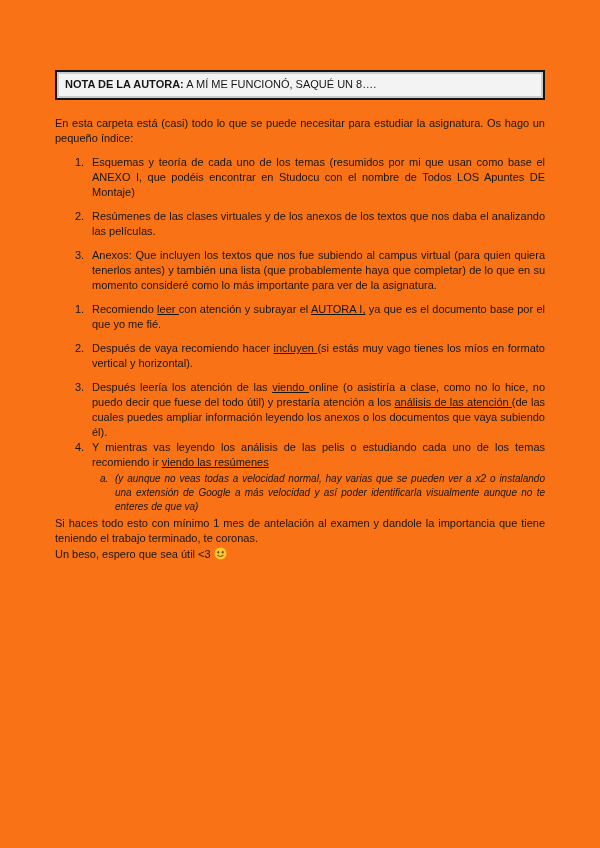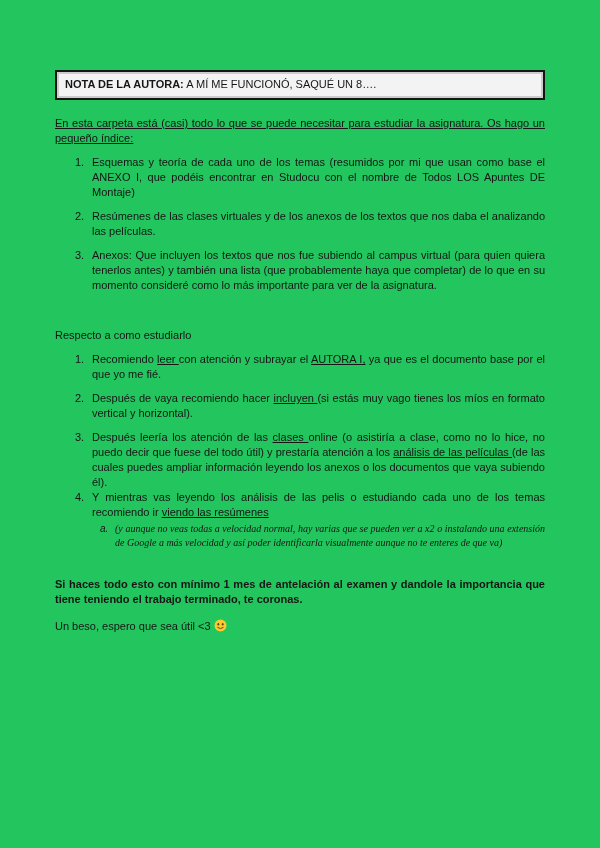--- a/index.html
+++ b/index.html
@@ -1,44 +1,44 @@
 <!DOCTYPE html>
 <html><head>
 <meta charset="utf-8">
 <style>
   html,body { margin:0; padding:0; background:#fff; }
   .page {
-    width:600px; height:848px; background:#22c55e; box-sizing:border-box;
+    width:600px; height:848px; background:#f97316; box-sizing:border-box;
     padding:70px 55px 0 55px; position:relative; overflow:hidden;
     font-family:"Liberation Sans", sans-serif; font-size:11px; line-height:15px;
     color:#161616;
   }
   .note-box {
     border:2px solid #151515;
     box-shadow: inset 0 0 0 2px #cccccc;
     background:#f3f3f3;
     padding:5px 8px 6px 8px;
     margin-bottom:16px;
   }
   .b { font-weight:bold; }
   .u { text-decoration:underline; }
   p { margin:0; }
   .jus { text-align:justify; }
-  .intro { margin-bottom:9px;text-decoration:underline; }
+  .intro { margin-bottom:9px; }
   .li { display:flex; margin-top:9px; }
   .li .num { flex:none; width:17px; margin-left:20px; }
   .li .txt { flex:1; text-align:justify; }
   .li.tight { margin-top:0; }
   .heading { margin-top:35px; }
   .study-list { margin-top:1px; }
   .sub { display:flex; font-style:italic; font-size:10px; line-height:14px; margin:2px 0 0 45px; }
   .sub .num { flex:none; width:15px; }
-  .sub .txt { flex:1; text-align:justify;font-family:Liberation Serif, serif; }
-  .closing { margin-top:27px;font-weight:bold; }
-  .farewell { margin-top:12px; }
+  .sub .txt { flex:1; text-align:justify; }
+  .closing { margin-top:2px; }
+  .farewell { margin-top:1px; }
   .emoji { display:inline-block; width:13px; height:13px; vertical-align:-2px; margin-left:3px; }
 </style>
 </head>
 <body>
 
 <div class="page">
 
   <div class="note-box">
     <span class="b">NOTA DE LA AUTORA:</span><span> A MÍ ME FUNCIONÓ, SAQUÉ UN 8….</span>
   </div>
@@ -53,34 +53,33 @@
     <div class="li">
       <span class="num">2.</span>
       <div class="txt"><span>Resúmenes de las clases virtuales y de los anexos de los textos que nos daba el analizando las películas.</span></div>
     </div>
     <div class="li">
       <span class="num">3.</span>
       <div class="txt"><span>Anexos: Que incluyen los textos que nos fue subiendo al campus virtual (para quien quiera tenerlos antes) y también una lista (que probablemente haya que completar) de lo que en su momento consideré como lo más importante para ver de la asignatura.</span></div>
     </div>
   </div>
 
-  <p class="heading">Respecto a como estudiarlo</p>
 
   <div class="study-list">
     <div class="li">
       <span class="num">1.</span>
       <div class="txt"><span>Recomiendo </span><span class="u">leer </span><span>con atención y subrayar el </span><span class="u">AUTORA I,</span><span> ya que es el documento base por el que yo me fié.</span></div>
     </div>
     <div class="li">
       <span class="num">2.</span>
       <div class="txt"><span>Después de vaya recomiendo hacer </span><span class="u">incluyen </span><span>(si estás muy vago tienes los míos en formato vertical y horizontal).</span></div>
     </div>
     <div class="li">
       <span class="num">3.</span>
-      <div class="txt"><span>Después leería los atención de las </span><span class="u">clases </span><span>online (o asistiría a clase, como no lo hice, no puedo decir que fuese del todo útil) y prestaría atención a los </span><span class="u">análisis de las películas </span><span>(de las cuales puedes ampliar información leyendo los anexos o los documentos que vaya subiendo él).</span></div>
+      <div class="txt"><span>Después leería los atención de las </span><span class="u">viendo </span><span>online (o asistiría a clase, como no lo hice, no puedo decir que fuese del todo útil) y prestaría atención a los </span><span class="u">análisis de las atención </span><span>(de las cuales puedes ampliar información leyendo los anexos o los documentos que vaya subiendo él).</span></div>
     </div>
     <div class="li tight">
       <span class="num">4.</span>
       <div class="txt"><span>Y mientras vas leyendo los análisis de las pelis o estudiando cada uno de los temas recomiendo ir </span><span class="u">viendo las resúmenes</span></div>
     </div>
     <div class="sub">
       <span class="num">a.</span>
       <div class="txt">(y aunque no veas todas a velocidad normal, hay varias que se pueden ver a x2 o instalando una extensión de Google a más velocidad y así poder identificarla visualmente aunque no te enteres de que va)</div>
     </div>
   </div>

